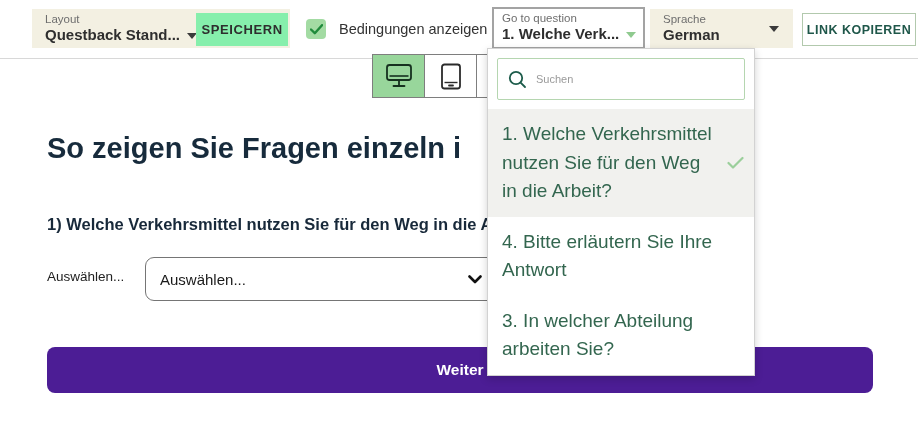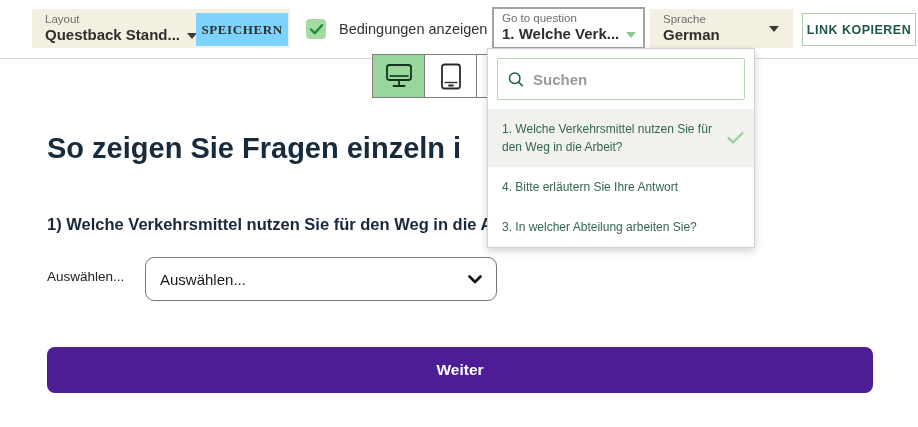--- a/index.html
+++ b/index.html
@@ -8,21 +8,21 @@
   .stage { position:relative; width:918px; height:427px; background:#fff; overflow:hidden; }
 
   
   .cream { background:#f3f0e2; }
   .layout-group { position:absolute; left:32px; top:9px; width:258px; height:39px;padding-left:24px; }
   .dd-label { font-size:11.5px; color:#6e6e6e; line-height:1.15; }
   .dd-value { font-size:15px; font-weight:700; color:#2e2e2e; line-height:1.2; white-space:nowrap; }
   .layout-inner { position:absolute; left:13px; top:4px; }
   .tri { display:inline-block; width:0; height:0; border-left:5px solid transparent; border-right:5px solid transparent; border-top:6px solid #3a3a3a; vertical-align:middle; margin-left:7px; }
   .tri.green { border-top-color:#8fca8f; }
-  .save-btn { position:absolute; right:2px; top:4px; width:92px; height:33px; background:#7dd3fc; border:none; font-family:Liberation Serif, serif; font-size:13px; font-weight:700; letter-spacing:.6px; color:#2e2e2e; cursor:pointer; }
+  .save-btn { position:absolute; right:2px; top:4px; width:92px; height:33px; background:#86efac; border:none; font-family:Liberation Sans, sans-serif; font-size:13px; font-weight:700; letter-spacing:.6px; color:#2e2e2e; cursor:pointer; }
 
   .chk-group { position:absolute; left:306px; top:13px; height:32px; display:flex; align-items:center; }
   .chk-box { width:20px; height:20px; border-radius:4px; background:#a3dba3; display:flex; align-items:center; justify-content:center; cursor:pointer; }
   .chk-label { margin-left:13px; font-size:14.5px; color:#333; }
 
   .goto-group { position:absolute; left:492px; top:7px; width:153px; height:42px; background:#fff; border:2px solid #a3a3a3; cursor:pointer; }
   .goto-inner { position:absolute; left:8px; top:3px; }
   .goto-inner .dd-value { font-size:15px; }
 
   .lang-group { position:absolute; left:650px; top:9px; width:143px; height:39px; cursor:pointer; }
@@ -35,23 +35,23 @@
 
   
   .devices { position:absolute; left:372px; top:54px; display:flex; z-index:2; }
   .dev-box { width:53px; height:44px; background:#fff; border:1px solid #7e7e7e; margin-left:-1px; display:flex; align-items:center; justify-content:center; color:#2b2b2b; cursor:pointer; }
   .dev-box:first-child { margin-left:0; }
   .dev-box.selected { background:#98d69b; color:#16311f; }
 
   
   .panel { position:absolute; left:487px; top:48px; width:268px; background:#fff; border:1px solid #d2d2d2; box-shadow:0 3px 8px rgba(0,0,0,.18); z-index:10; }
   .search-wrap { margin:9px; height:42px; border:1px solid #b5d6b0; border-radius:2px; display:flex; align-items:center; padding:0 10px; background:#fff; }
-  .search-wrap input { border:none; outline:none; flex:1; margin-left:9px; font-family:inherit; font-size:15px; color:#4c1d95;font-weight:bold; }
+  .search-wrap input { border:none; outline:none; flex:1; margin-left:9px; font-family:inherit; font-size:11px; color:#4c1d95; }
   .search-wrap input::placeholder { color:#9a9a9a; }
-  .opt { position:relative; padding:11px 34px 11px 14px; font-size:12px; line-height:1.5; color:#33664f; cursor:pointer; }
+  .opt { position:relative; padding:11px 34px 11px 14px; font-size:19px; line-height:1.5; color:#33664f; cursor:pointer; }
   .opt.selected { background:#f1f1ee; }
   .opt .check { position:absolute; right:10px; top:50%; transform:translateY(-50%); }
 
   
   .heading { position:absolute; left:47px; top:132px; font-size:29px; font-weight:700; color:#172b3c; white-space:nowrap; z-index:1; }
   .question { position:absolute; left:47px; top:215px; font-size:16.5px; font-weight:700; color:#18293a; white-space:nowrap; z-index:1; }
   .answer-label { position:absolute; left:47px; top:269px; font-size:13.5px; color:#222; }
   .answer-select { position:absolute; left:145px; top:257px; width:352px; height:44px; border:1px solid #757575; border-radius:9px; background:#fff; display:flex; align-items:center; padding:0 14px; font-size:15px; color:#1a1a1a; cursor:pointer; }
   .answer-select .sel-text { flex:1; }
   .next-btn { position:absolute; left:47px; top:347px; width:826px; height:46px; background:#4c1d95; border:none; border-radius:8px; color:#fff; font-family:inherit; font-size:15.5px; font-weight:700; cursor:pointer; }

